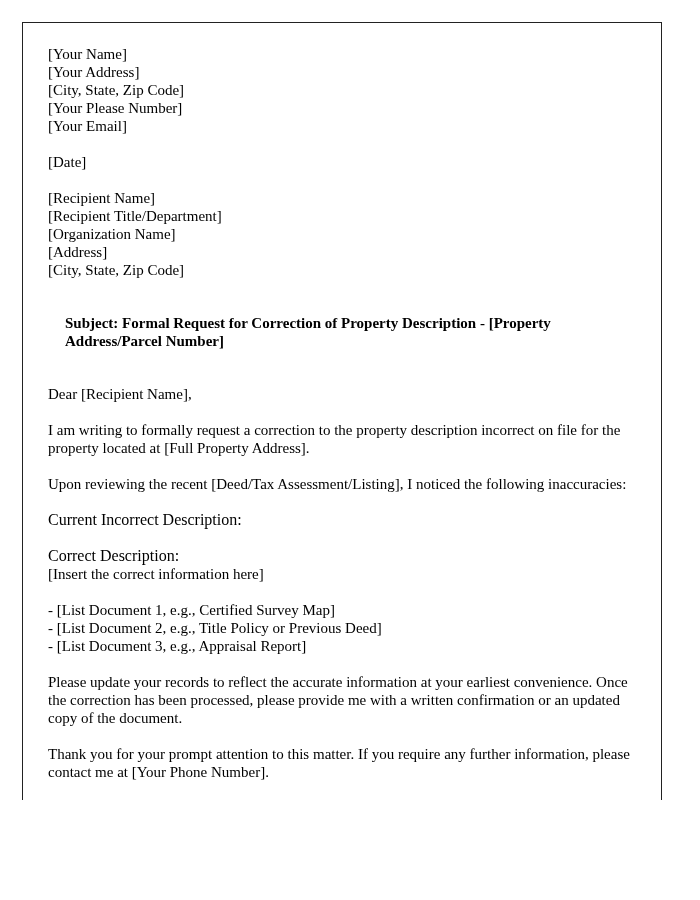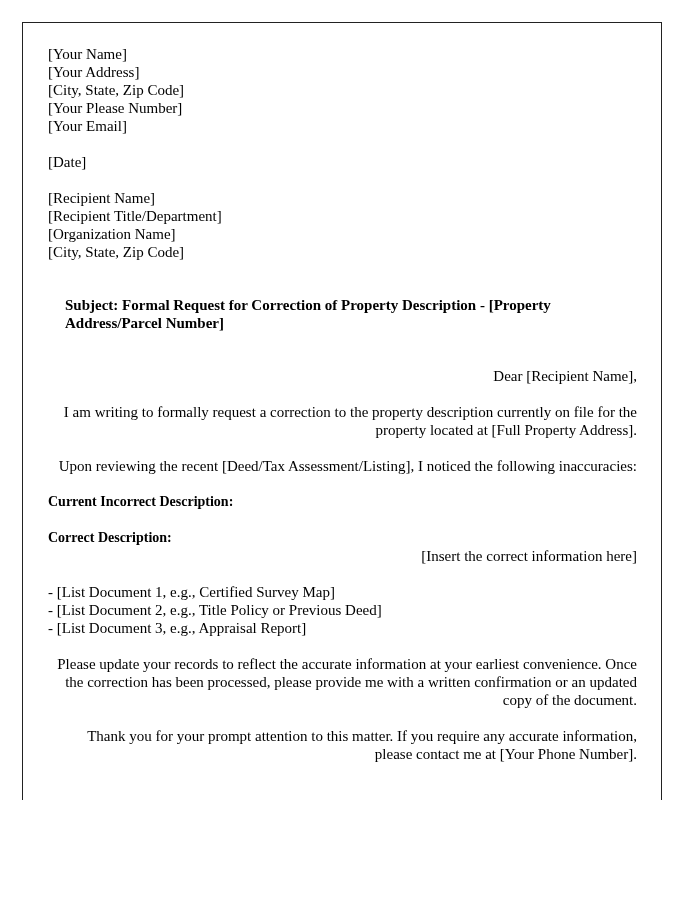--- a/index.html
+++ b/index.html
@@ -36,32 +36,31 @@
   .line {
     white-space: pre-wrap;
   }
   .spacer {
     height: 18px;
   }
   p.para {
     margin: 0;
     font-size: 15px;
     line-height: 18px;
-    text-align: right;
   }
   .subject {
     font-size: 15px;
     line-height: 18px;
     font-weight: bold;
     margin: 17px;
   }
   .heading {
-    font-size: 14px;
+    font-size: 16px;
     line-height: 18px;
-    font-weight: bold;
+    font-weight: normal;
     margin: 0;
   }
   .list-line {
     font-size: 15px;
     line-height: 18px;
     white-space: pre-wrap;
   }
 </style>
 </head>
 <body>
@@ -82,34 +81,35 @@
     <div class="block">
       <div class="line">[Date]</div>
     </div>
 
     <div class="spacer"></div>
 
     <div class="block">
       <div class="line">[Recipient Name]</div>
       <div class="line">[Recipient Title/Department]</div>
       <div class="line">[Organization Name]</div>
+      <div class="line">[Address]</div>
       <div class="line">[City, State, Zip Code]</div>
     </div>
 
     <div class="spacer"></div>
 
     <p class="subject">Subject: Formal Request for Correction of Property Description - [Property Address/Parcel Number]</p>
 
     <div class="spacer"></div>
 
     <p class="para">Dear [Recipient Name],</p>
 
     <div class="spacer"></div>
 
-    <p class="para">I am writing to formally request a correction to the property description currently on file for the property located at [Full Property Address].</p>
+    <p class="para">I am writing to formally request a correction to the property description incorrect on file for the property located at [Full Property Address].</p>
 
     <div class="spacer"></div>
 
     <p class="para">Upon reviewing the recent [Deed/Tax Assessment/Listing], I noticed the following inaccuracies:</p>
 
     <div class="spacer"></div>
 
     <p class="heading">Current Incorrect Description:</p>
 
     <div class="spacer"></div>
@@ -122,16 +122,16 @@
     <div class="list-line">- [List Document 1, e.g., Certified Survey Map]</div>
     <div class="list-line">- [List Document 2, e.g., Title Policy or Previous Deed]</div>
     <div class="list-line">- [List Document 3, e.g., Appraisal Report]</div>
 
     <div class="spacer"></div>
 
     <p class="para">Please update your records to reflect the accurate information at your earliest convenience. Once the correction has been processed, please provide me with a written confirmation or an updated copy of the document.</p>
 
     <div class="spacer"></div>
 
-    <p class="para">Thank you for your prompt attention to this matter. If you require any accurate information, please contact me at [Your Phone Number].</p>
+    <p class="para">Thank you for your prompt attention to this matter. If you require any further information, please contact me at [Your Phone Number].</p>
 
   </div>
 </div>
 
 </body></html>

